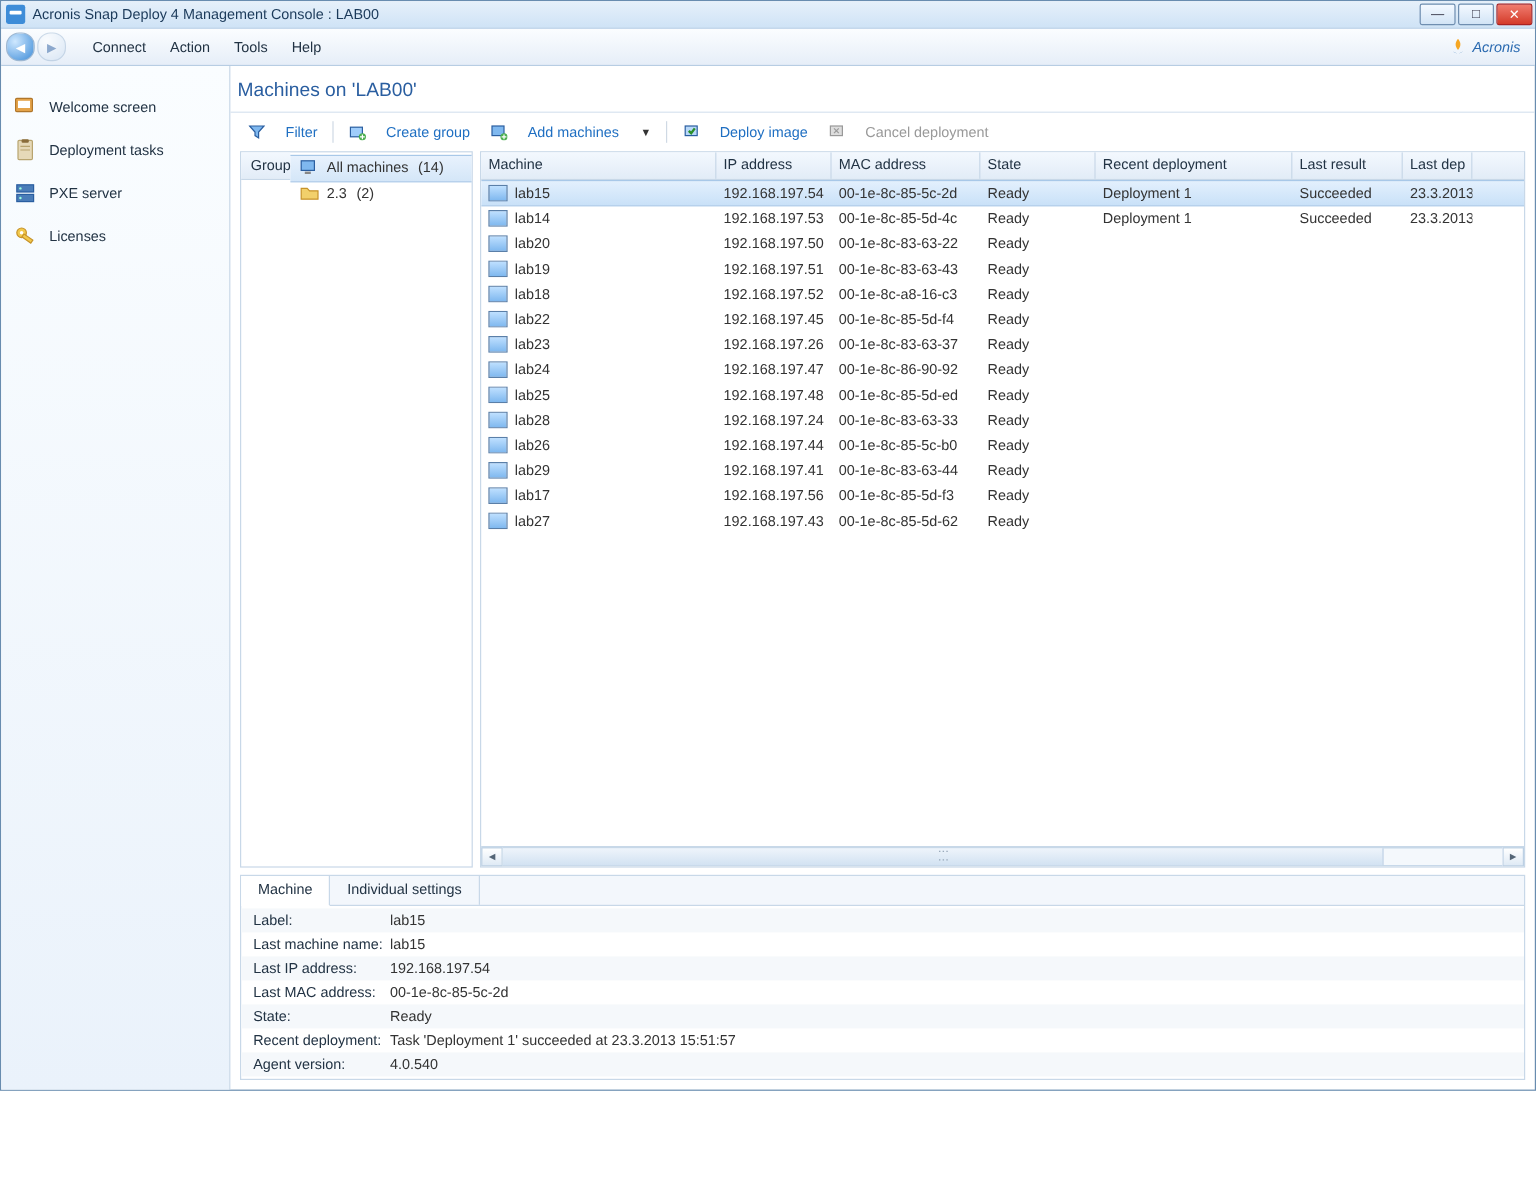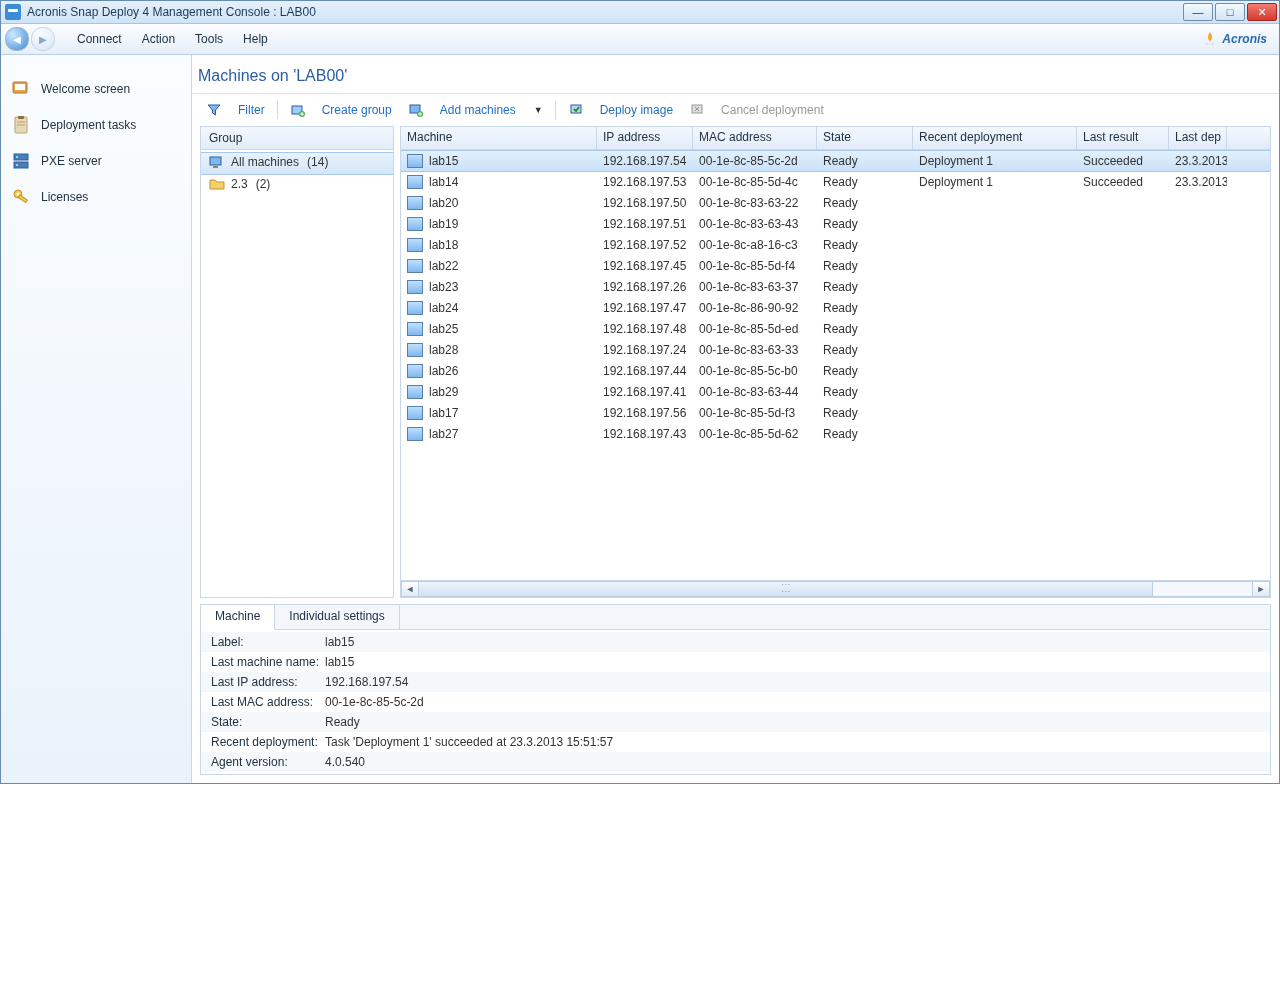--- a/index.html
+++ b/index.html
@@ -1,53 +1,53 @@
 <!DOCTYPE html>
 <html><head>
 <meta charset="utf-8">
 <style>
 html,body{margin:0;padding:0;height:100%;font-family:"Segoe UI",Tahoma,Arial,sans-serif;font-size:12px;color:#333;overflow:hidden;background:#fff}
-.window{display:flex;flex-direction:column;height:784px;width:1280px;border:1px solid #688caf;box-sizing:border-box}
+.window{display:flex;flex-direction:column;height:909px;width:1280px;border:1px solid #688caf;box-sizing:border-box}
 
 .titlebar{height:22px;background:linear-gradient(#e6f0fa,#cfe3f6);display:flex;align-items:center;padding:0 2px 0 4px;border-bottom:1px solid #a6c4e2}
 .titlebar .app-icon{width:16px;height:16px;margin-right:6px;background:#3d8cd8;border-radius:2px;position:relative}
 .titlebar .app-icon:before{content:"";position:absolute;left:3px;top:5px;width:10px;height:3px;background:#fff;border-radius:1px}
 .titlebar .title{color:#1b3a5a}
 .titlebar .spacer{flex:1}
 .winbtns{display:flex;gap:2px}
 .winbtn{width:28px;height:16px;border:1px solid #6f8eb0;border-radius:2px;background:linear-gradient(#f4f9ff,#d2e4f6);display:flex;align-items:center;justify-content:center;font-size:11px;color:#334}
 .winbtn.close{background:linear-gradient(#f07c6f,#d43b2a);border-color:#a22;color:#fff}
 
 .menubar{height:30px;background:linear-gradient(#fbfdff,#e6eef8);display:flex;align-items:center;border-bottom:1px solid #b7cde3;padding-left:4px}
 .navbtn{width:22px;height:22px;border:1px solid #9db7d2;border-radius:11px;background:radial-gradient(circle at 30% 30%,#fff,#c9ddf2);display:flex;align-items:center;justify-content:center;margin-right:2px;color:#2a5ea0;font-size:13px}
 .navbtn.back{background:radial-gradient(circle at 30% 30%,#cfe8ff,#3d8cd8);color:#fff}
 .navbtn.disabled{opacity:.5}
 .menus{display:flex;margin-left:10px}
 .menu{padding:4px 10px;color:#234}
-.brand{margin-left:auto;margin-right:12px;color:#2a6ab0;font-style:italic;font-weight:700;display:flex;align-items:center;gap:4px}
+.brand{margin-left:auto;margin-right:12px;color:#2a6ab0;font-style:italic;font-weight:400;display:flex;align-items:center;gap:4px}
 .brand svg{width:16px;height:16px}
 
 .body{flex:1;display:flex;min-height:0}
 .sidebar{width:190px;background:linear-gradient(#fafdff,#eaf2fb);border-right:1px solid #c8d8e8;padding-top:16px}
 .sideitem{display:flex;align-items:center;gap:10px;padding:8px 10px;color:#234}
 .sideitem.active{background:linear-gradient(#e3effb,#cbe0f5);border-top:1px solid #bcd5ee;border-bottom:1px solid #bcd5ee}
 .sideicon{width:20px;height:20px;display:flex;align-items:center;justify-content:center}
 
 .main{flex:1;display:flex;flex-direction:column;min-width:0}
 .pagetitle{font-size:16px;color:#2a5ea0;padding:12px 0 8px 8px;margin-left:-2px}
 .content{flex:1;display:flex;flex-direction:column;min-height:0;border-top:1px solid #d7e3ef;padding-top:0}
 
 .toolbar{display:flex;align-items:center;gap:4px;padding:6px 8px}
 .tbitem{display:flex;align-items:center;gap:16px;color:#1f6fc2;padding:2px 6px}
 .tbitem.disabled{color:#999}
 .tbsep{width:1px;height:18px;background:#cfd9e4;margin:0 2px}
 .tbicon{width:16px;height:16px;display:flex;align-items:center;justify-content:center}
 
 .panels{flex:1;display:flex;min-height:0;gap:6px;padding:0 8px 6px 8px}
-.grouppanel{width:192px;border:1px solid #c8d8e8;display:flex;flex-direction:column}
+.grouppanel{width:192px;border:1px solid #c8d8e8;display:flex;flex-direction:row}
 .grouppanel .hdr{height:22px;background:linear-gradient(#f3f8fe,#e2ecf7);border-bottom:1px solid #c8d8e8;padding-left:8px;display:flex;align-items:center;color:#234}
 .grouplist{flex:1;padding:2px 0}
 .grouprow{display:flex;align-items:flex-start;gap:6px;padding:2px 8px}
 .grouprow.sel{background:linear-gradient(#e8f2fd,#d4e6f8);border:1px solid #a8c8e8;border-left:none;border-right:none}
 .machpanel{flex:1;border:1px solid #c8d8e8;display:flex;flex-direction:column;min-width:0}
 .colhdr{display:flex;height:22px;background:linear-gradient(#f3f8fe,#e2ecf7);border-bottom:1px solid #c8d8e8}
 .colhdr>div{border-right:1px solid #c8d8e8;padding:3px 6px;box-sizing:border-box;overflow:hidden;white-space:nowrap;color:#234}
 .rows{flex:1;overflow:hidden}
 .mrow{display:flex;height:20px;align-items:center;border-bottom:1px solid transparent}
 .mrow.sel{background:linear-gradient(#e3f0fd,#c9e1f8);border-top:1px solid #a8c8e8;border-bottom:1px solid #a8c8e8}

